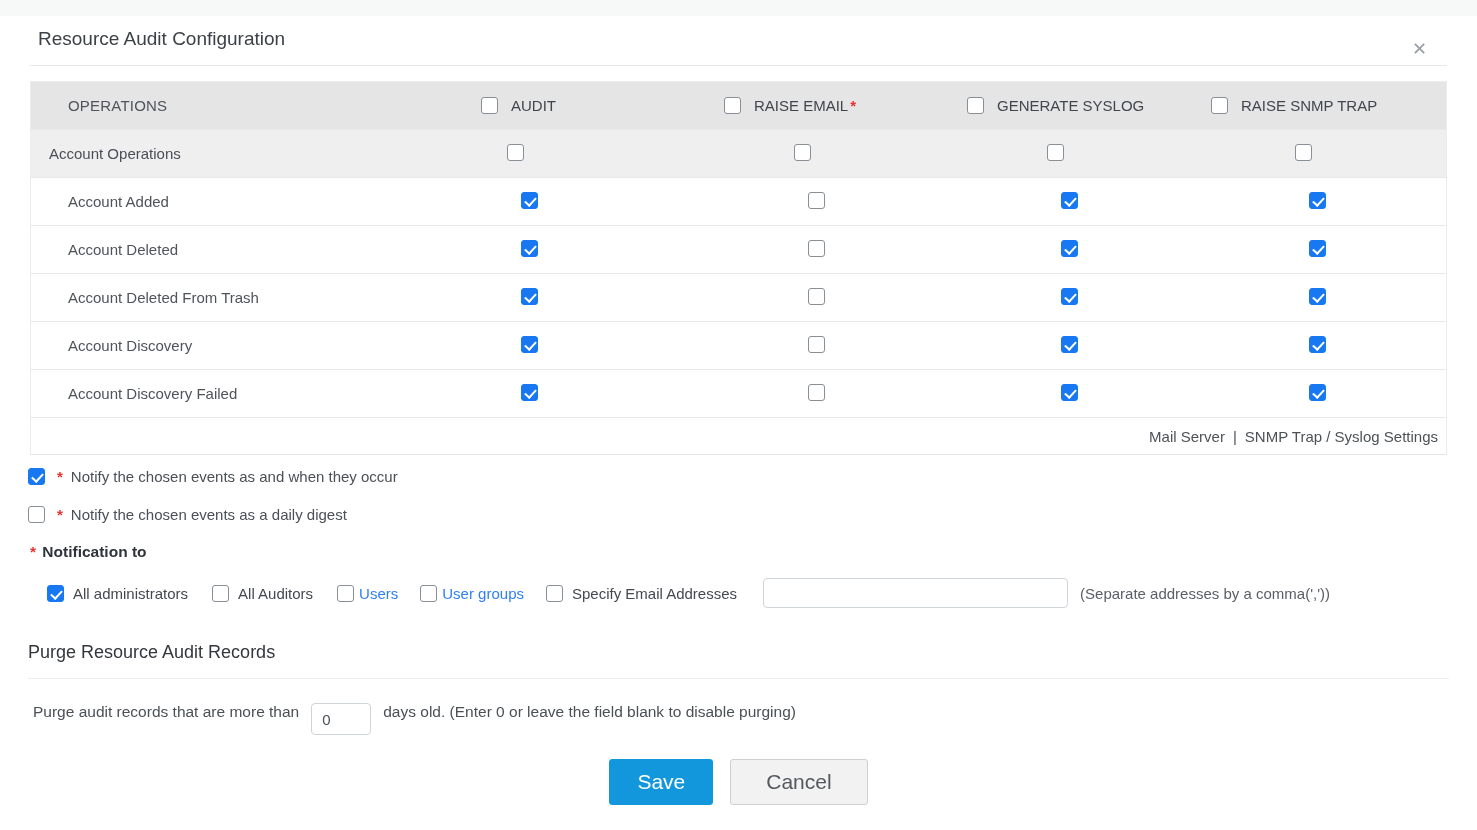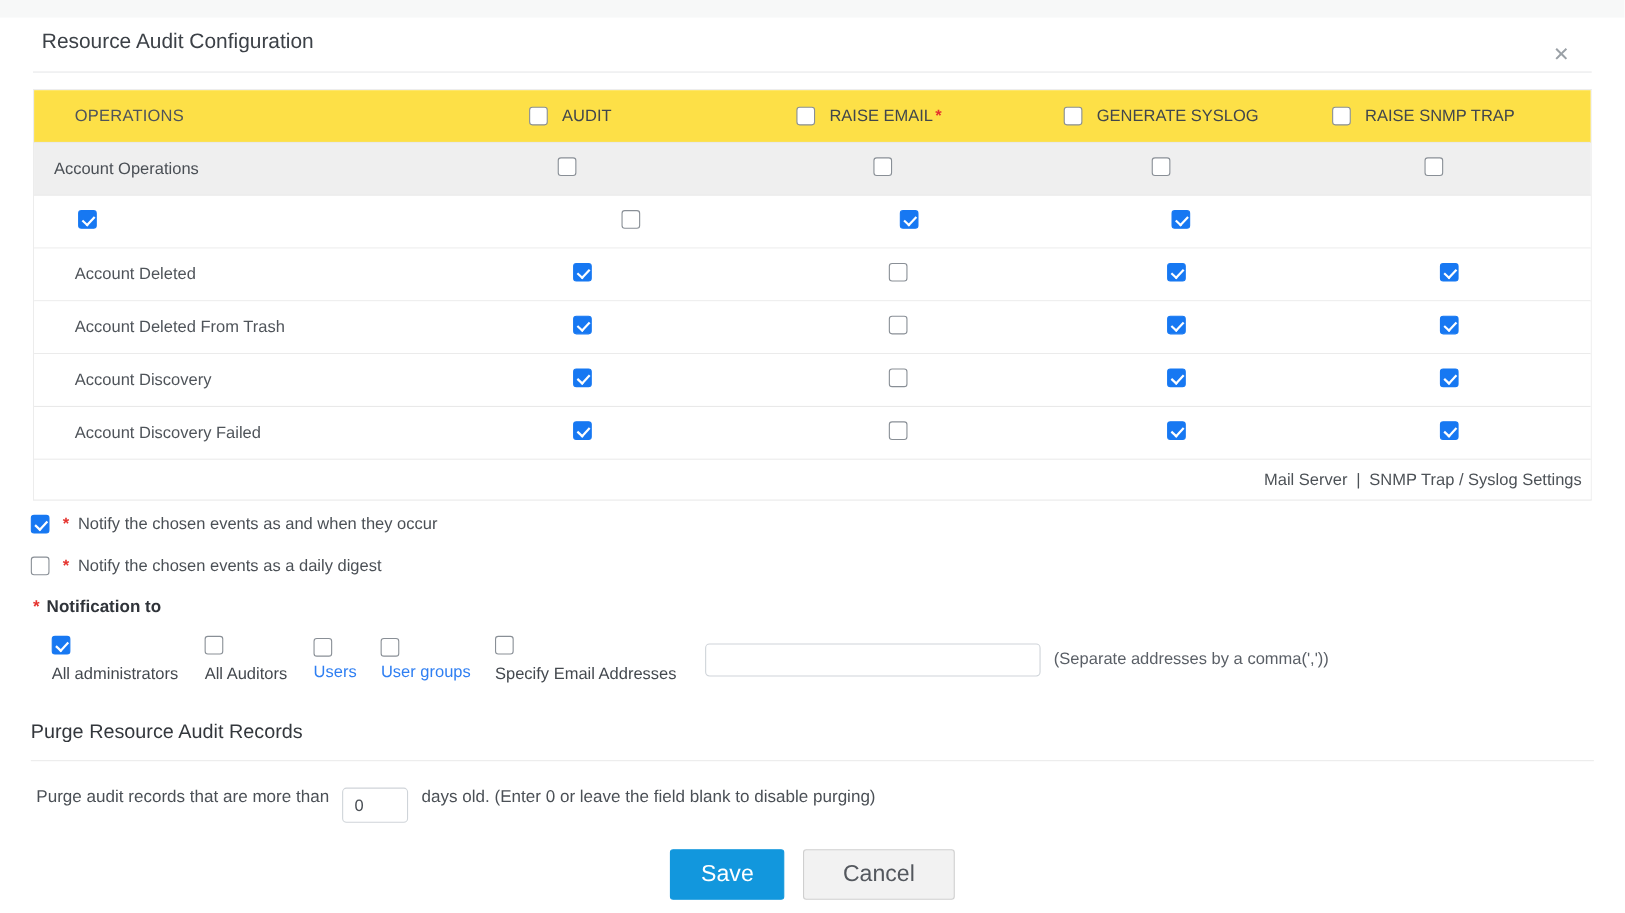--- a/index.html
+++ b/index.html
@@ -30,21 +30,21 @@
     border-bottom:1px solid #e4e4e4;
   }
   .trow{
     display:grid;
     grid-template-columns:450px 243px 243px 244px auto;
     align-items:center;
     height:47px;
     border-bottom:1px solid #e9e9e9;
     background:#fff;
   }
-  .thead{background:#fde047;color:#41464c;font-size:15px;}
+  .thead{background:#e5e5e5;color:#41464c;font-size:15px;}
   .thead .hcell{display:flex;align-items:center;gap:13px;}
   .thead .c-op{padding-left:18px;letter-spacing:.2px;}
   .trow.group{background:#efefef;}
   .trow.group .c-op{padding-left:18px;color:#4a4f55;}
   .trow .c-op{padding-left:37px;color:#4f545a;}
   .c-a{padding-left:40px;}
   .c-e{padding-left:84px;}
   .c-s{padding-left:94px;}
   .c-r{padding-left:98px;}
   .group .c-a{padding-left:26px;}
@@ -76,21 +76,21 @@
   .req{color:#e5342f;font-weight:700;margin:0 2px;}
 
   
   .notify-sec{padding:13px 30px 0 28px;}
   .n-row{display:flex;align-items:center;gap:6px;margin-top:0;}
   .n-row + .n-row{margin-top:21px;}
   .n-row .cb{margin-right:4px;}
   .n-label{color:#4b5056;}
   .notif-to{margin-top:20px;font-weight:700;color:#30343a;font-size:15.5px;}
   .recips{display:flex;align-items:center;margin:17px 0 0 19px;}
-  .recip{display:flex;align-items:flex-start;gap:9px;margin-right:24px;color:#44494f;flex-direction:column;}
+  .recip{display:flex;align-items:flex-start;gap:9px;margin-right:24px;color:#44494f;}
   .recip .link{color:#2f7ff2;cursor:pointer;}
   .recip.tight{gap:5px;margin-right:22px;}
   .email-input{
     width:305px;height:30px;box-sizing:border-box;
     border:1px solid #cfd4d9;border-radius:4px;
     margin-left:2px;padding:0 8px;font-size:14px;
     font-family:"Liberation Sans",sans-serif;
   }
   .email-hint{margin-left:12px;color:#5a5f66;}
 
@@ -146,20 +146,21 @@
 
   <div class="trow group">
     <div class="c-op">Account Operations</div>
     <div class="c-a"><span class="cb"></span></div>
     <div class="c-e"><span class="cb"></span></div>
     <div class="c-s"><span class="cb"></span></div>
     <div class="c-r"><span class="cb"></span></div>
   </div>
 
   <div class="trow">
+    <div class="c-op">Account Added</div>
     <div class="c-a"><span class="cb on"></span></div>
     <div class="c-e"><span class="cb"></span></div>
     <div class="c-s"><span class="cb on"></span></div>
     <div class="c-r"><span class="cb on"></span></div>
   </div>
   <div class="trow">
     <div class="c-op">Account Deleted</div>
     <div class="c-a"><span class="cb on"></span></div>
     <div class="c-e"><span class="cb"></span></div>
     <div class="c-s"><span class="cb on"></span></div>

